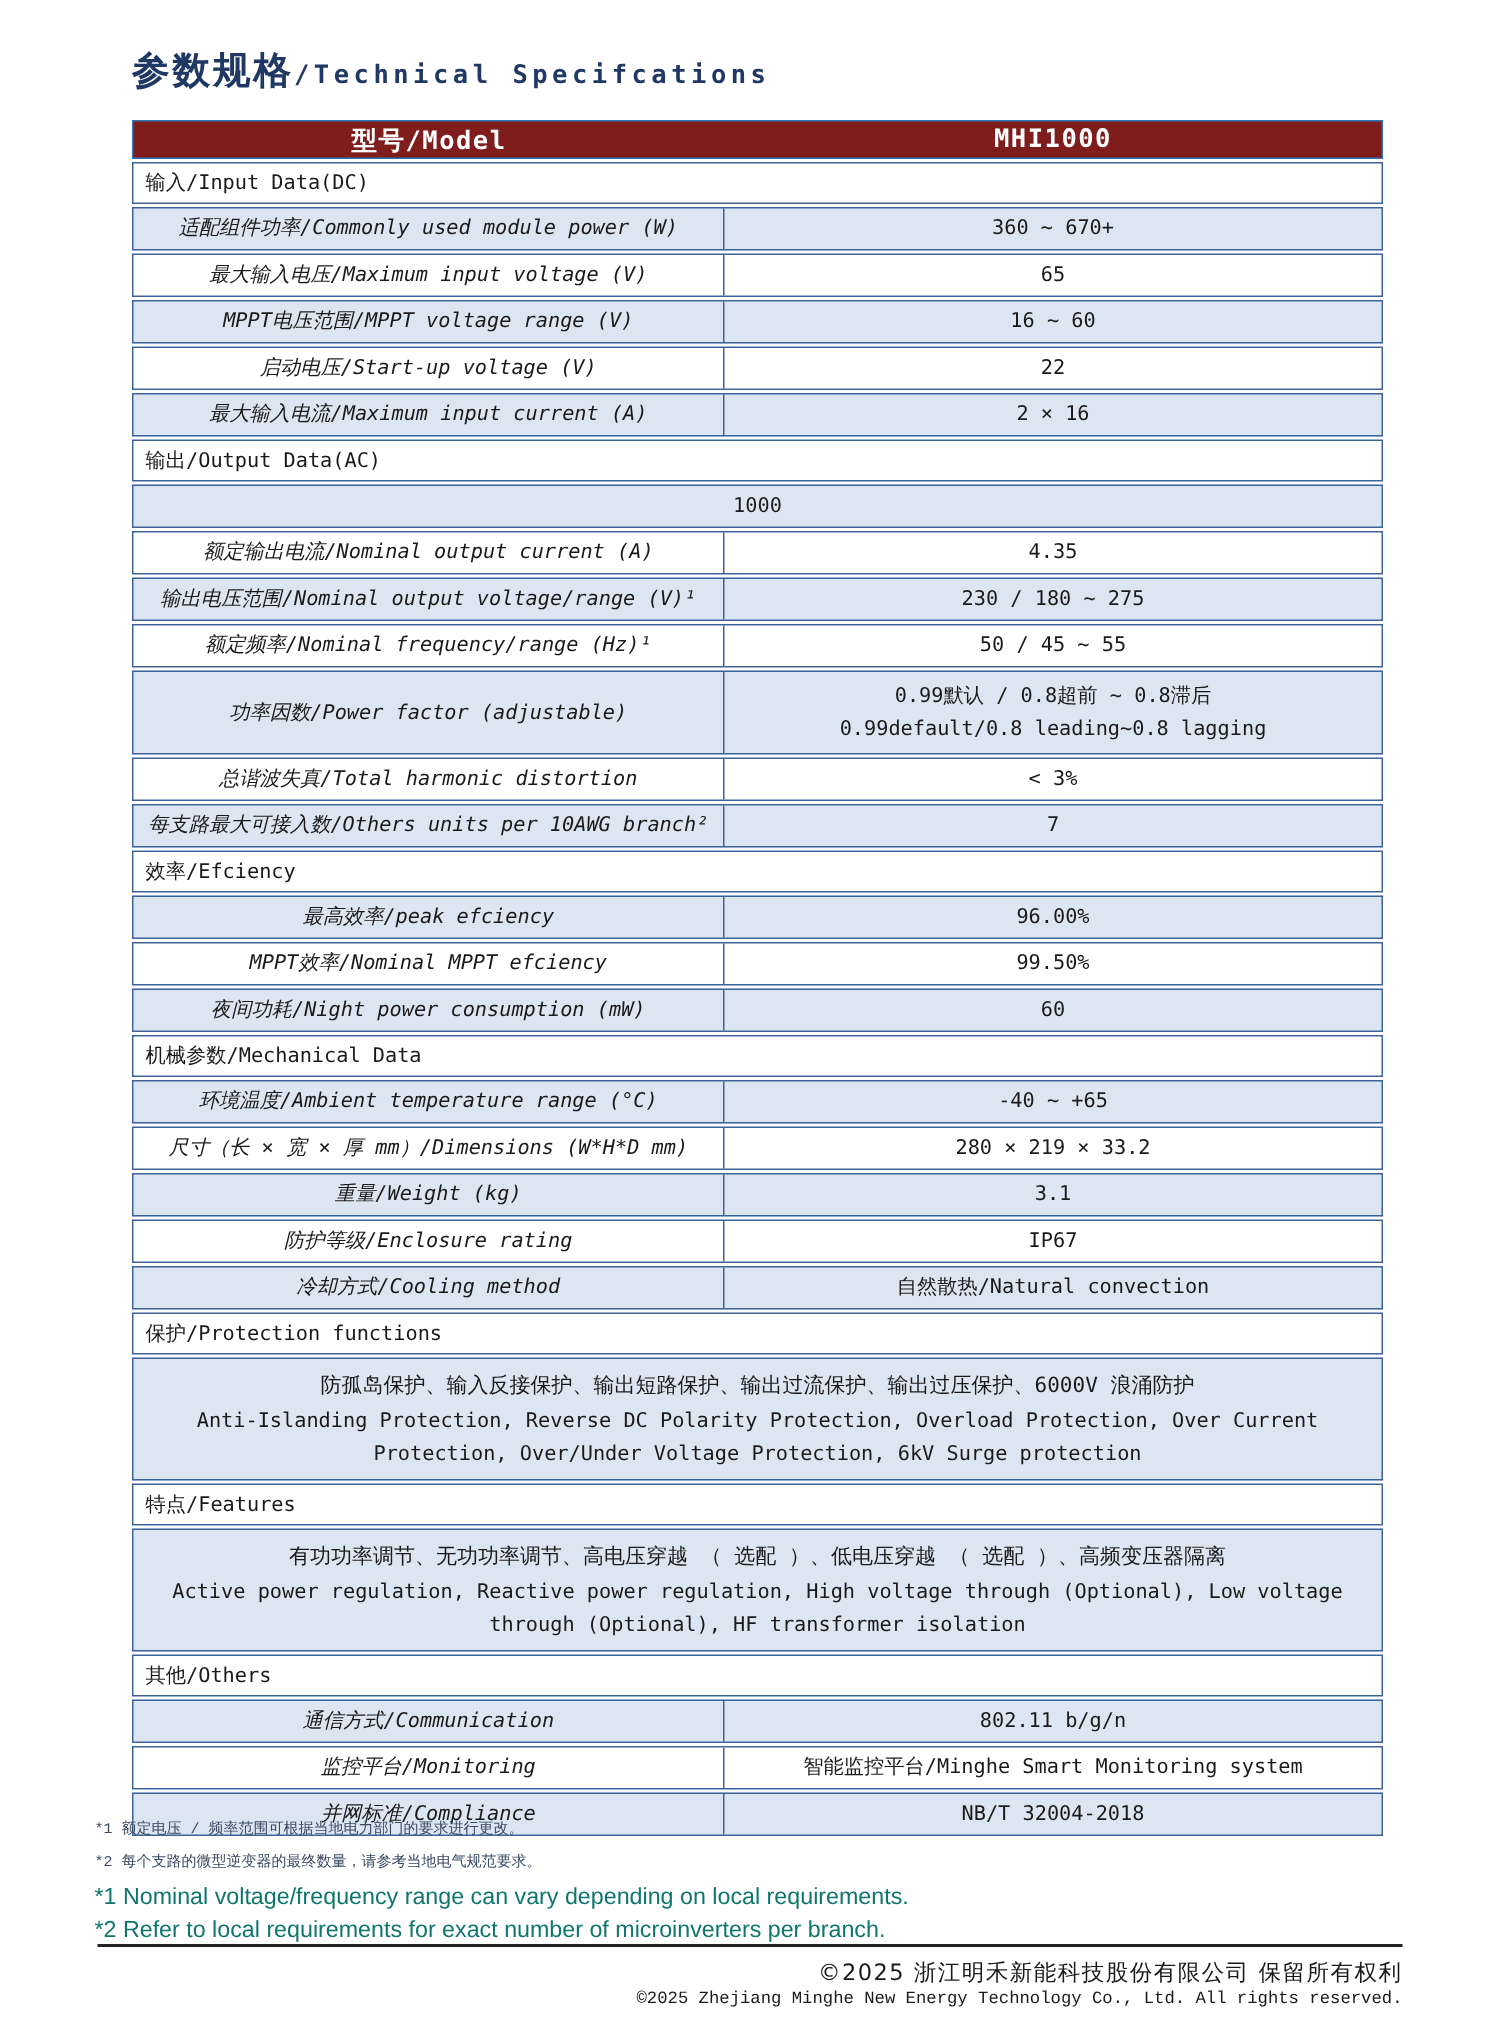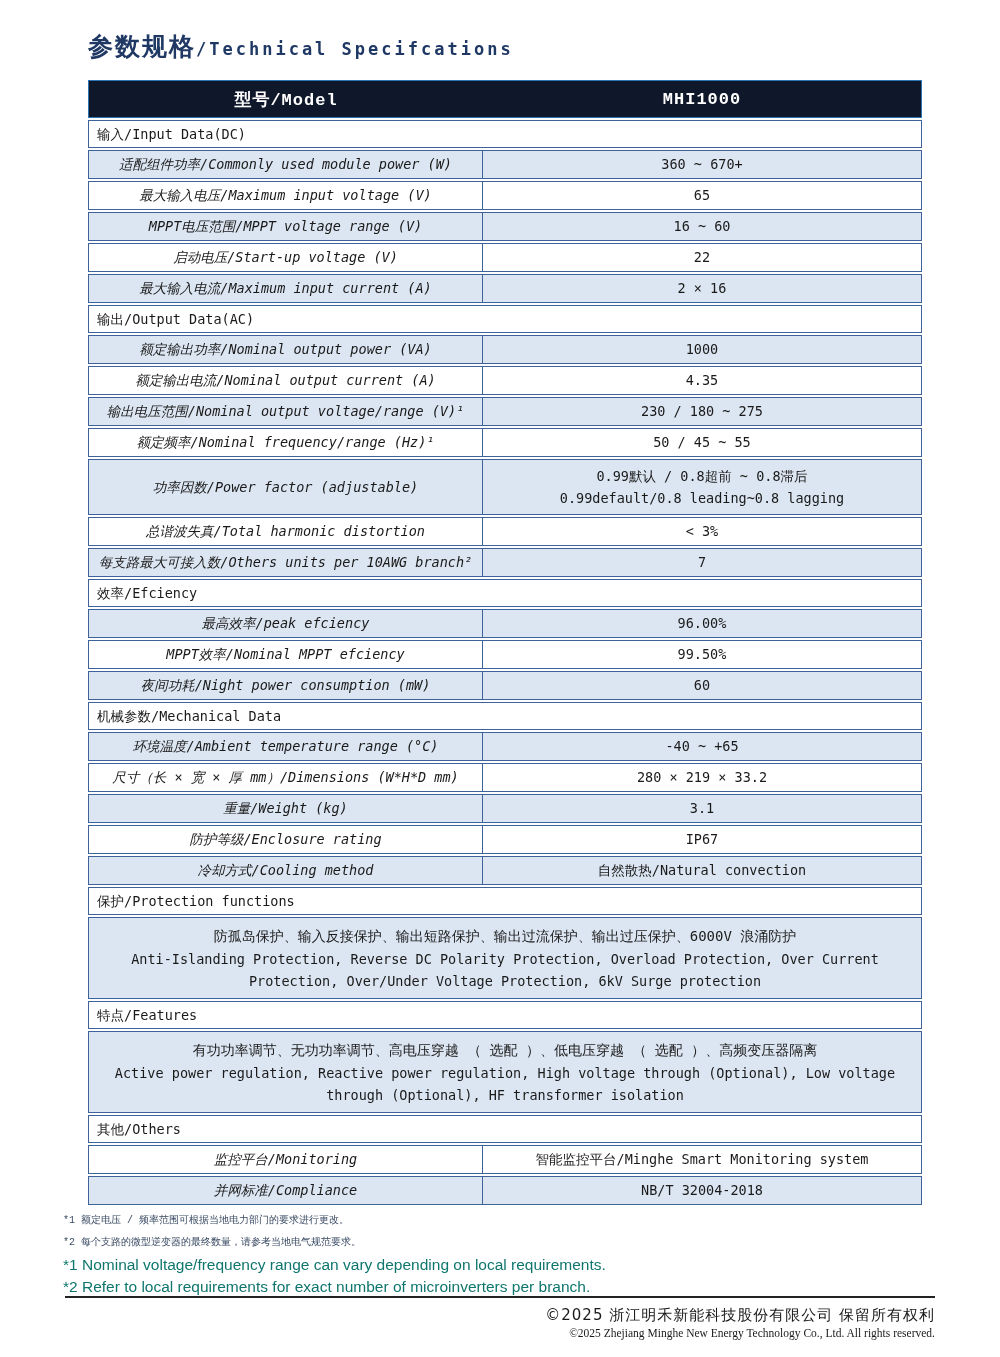--- a/index.html
+++ b/index.html
@@ -6,21 +6,21 @@
   body { background:#ffffff; }
   .page { position:relative; width:1000px; height:1357px; background:#ffffff;
           font-family:"DejaVu Sans Mono","DejaVu Sans",sans-serif; color:#1a1a1a; overflow:hidden; }
 
   .title { position:absolute; left:88px; top:30px; white-space:nowrap; color:#1f3864; }
   .t-zh { font-size:25px; font-weight:bold; letter-spacing:2px; font-family:"DejaVu Sans",sans-serif; }
   .t-en { font-size:17px; font-weight:bold; letter-spacing:3px; font-family:"DejaVu Sans Mono",monospace; }
 
   .spec-table { position:absolute; left:88px; top:80px; width:834px; }
 
-  .thead { display:flex; background:#0f172a; border:1px solid #2e75b6; height:38px;font-family:Liberation Mono, monospace; }
+  .thead { display:flex; background:#7f1d1d; border:1px solid #2e75b6; height:26px; }
   .th { color:#ffffff; font-weight:bold; font-size:17px; display:flex; align-items:center; justify-content:center; letter-spacing:1px; }
   .th-label { width:394px; }
   .th-value { flex:1; }
 
   .sec { margin-top:2px; border:1px solid #3e639a; background:#ffffff;
          font-size:13.5px; padding:4px 8px; line-height:18px; }
 
   .row { margin-top:2px; border:1px solid #3e639a; display:flex; background:#ffffff; }
   .row.alt { background:#dce6f2; }
   .cl { width:394px; border-right:1px solid #3e639a; display:flex; align-items:center;
@@ -34,21 +34,21 @@
   .content-en { font-size:13.5px; line-height:22px; }
 
   .notes { position:absolute; left:63px; top:1210px; width:880px; color:#3a4a63; }
   .note-zh { font-size:10px; line-height:22px; font-family:Liberation Mono, monospace; }
   .note-en { font-size:15.5px; line-height:22px; font-family:"Liberation Sans",sans-serif; color:#0f766e; }
 
   .rule { position:absolute; left:65px; top:1296px; width:870px; height:2px; background:#222222; }
 
   .footer { position:absolute; right:65px; top:1305px; text-align:right; color:#1a1a1a; }
   .copy-zh { font-size:15px; letter-spacing:1px; line-height:20px; font-family:"DejaVu Sans",sans-serif; }
-  .copy-en { font-size:11.5px; line-height:16px; font-family:Liberation Serif, serif;margin-left:31px; }
+  .copy-en { font-size:11.5px; line-height:16px; font-family:Liberation Mono, monospace;margin-left:31px; }
 </style>
 </head>
 <body>
 
 <div class="page">
 
   <div class="title">
     <span class="t-zh">参数规格</span><span class="t-en">/Technical Specifcations</span>
   </div>
 
@@ -76,21 +76,20 @@
       <div class="cl">启动电压/Start-up voltage (V)</div>
       <div class="cv">22</div>
     </div>
     <div class="row alt">
       <div class="cl">最大输入电流/Maximum input current (A)</div>
       <div class="cv">2 × 16</div>
     </div>
 
     <div class="sec">输出/Output Data(AC)</div>
     <div class="row alt">
-      <div class="cl">额定输出功率/Nominal output power (VA)</div>
       <div class="cv">1000</div>
     </div>
     <div class="row">
       <div class="cl">额定输出电流/Nominal output current (A)</div>
       <div class="cv">4.35</div>
     </div>
     <div class="row alt">
       <div class="cl">输出电压范围/Nominal output voltage/range (V)¹</div>
       <div class="cv">230 / 180 ~ 275</div>
     </div>
@@ -156,20 +155,24 @@
       <div class="content-en">Anti-Islanding Protection, Reverse DC Polarity Protection, Overload Protection, Over Current Protection, Over/Under Voltage Protection, 6kV Surge protection</div>
     </div>
 
     <div class="sec">特点/Features</div>
     <div class="row alt content">
       <div class="content-zh">有功功率调节、无功功率调节、高电压穿越 （ 选配 ）、低电压穿越 （ 选配 ）、高频变压器隔离</div>
       <div class="content-en">Active power regulation, Reactive power regulation, High voltage through (Optional), Low voltage through (Optional), HF transformer isolation</div>
     </div>
 
     <div class="sec">其他/Others</div>
+    <div class="row alt">
+      <div class="cl">通信方式/Communication</div>
+      <div class="cv">802.11 b/g/n</div>
+    </div>
     <div class="row">
       <div class="cl">监控平台/Monitoring</div>
       <div class="cv">智能监控平台/Minghe Smart Monitoring system</div>
     </div>
     <div class="row alt">
       <div class="cl">并网标准/Compliance</div>
       <div class="cv">NB/T 32004-2018</div>
     </div>
 
   </div>

